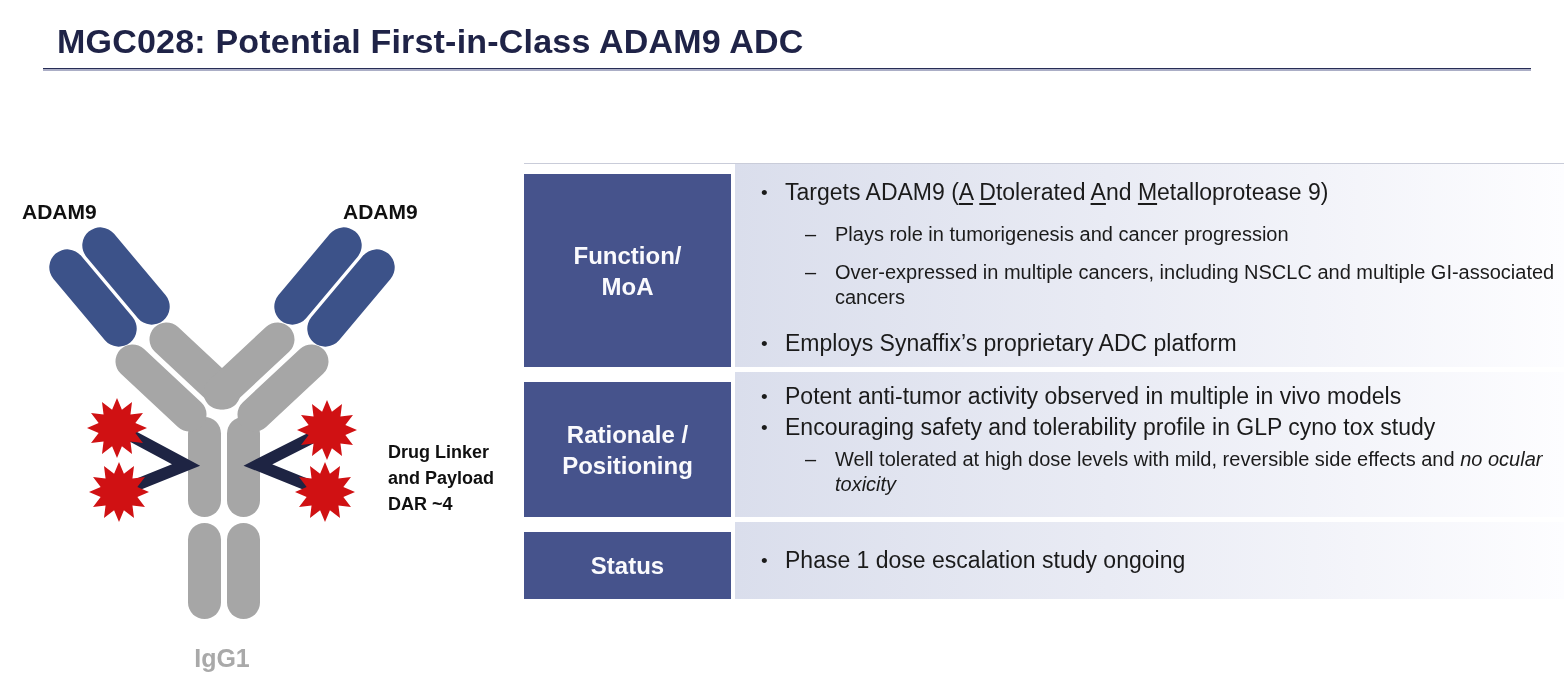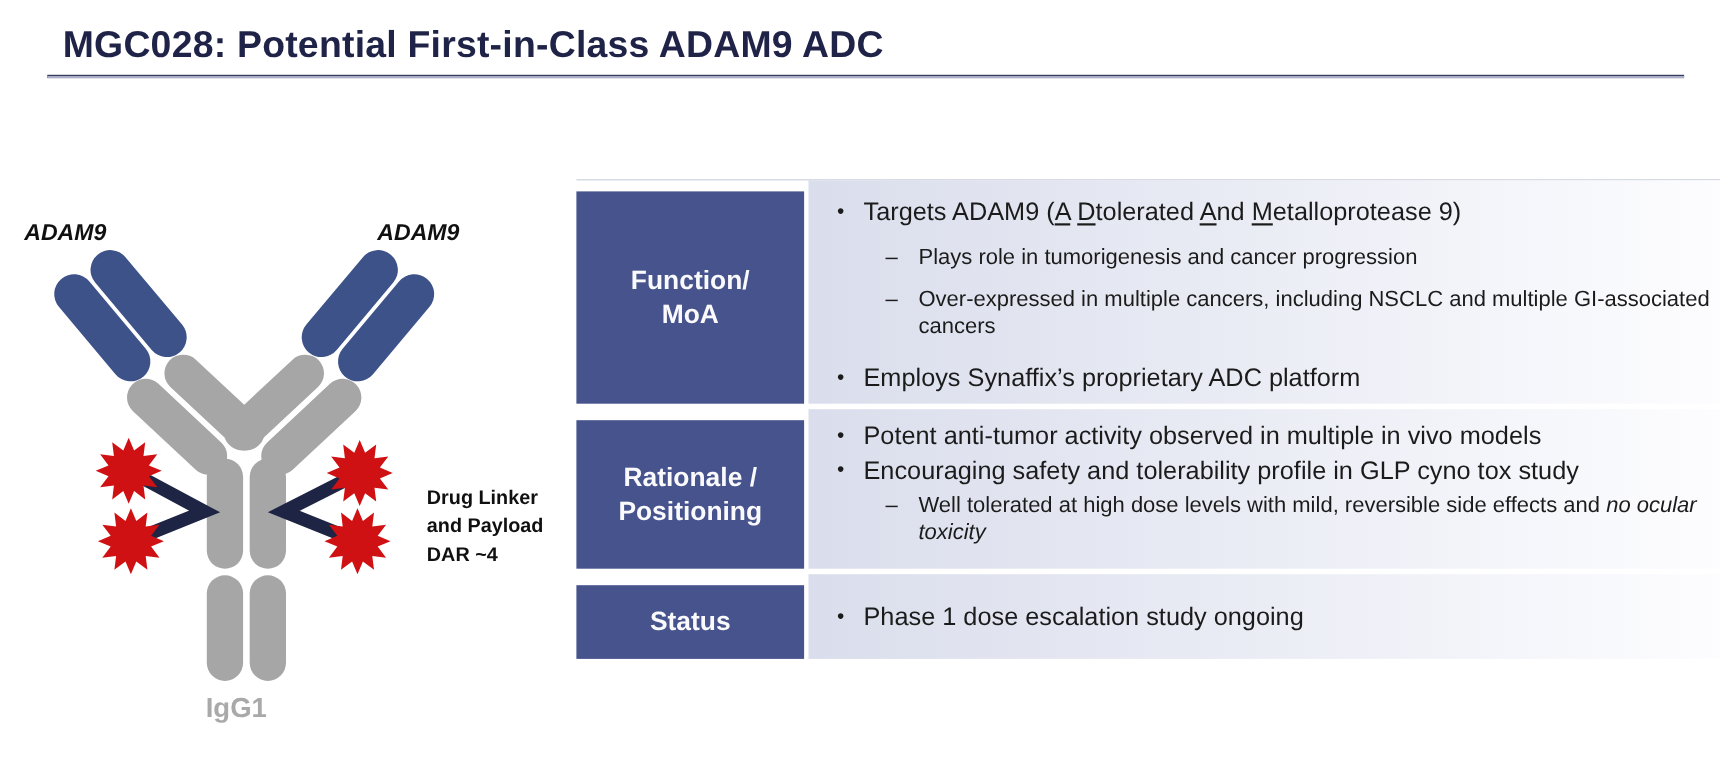--- a/index.html
+++ b/index.html
@@ -6,25 +6,25 @@
   *{box-sizing:border-box;}
   body{font-family:"Liberation Sans","DejaVu Sans",sans-serif;}
   .slide{position:relative;width:1564px;height:695px;background:#ffffff;overflow:hidden;}
 
   
   .title{position:absolute;left:57px;top:22px;font-size:34px;font-weight:bold;color:#1F2347;letter-spacing:0.2px;}
   .title-rule{position:absolute;left:43px;top:68px;width:1488px;height:3px;background:#272D55;border-bottom:2px solid #ABAEC6;}
 
   
   .diagram{position:absolute;left:0;top:140px;width:520px;height:555px;}
-  .adam9-label{position:absolute;font-size:21px;font-weight:bold;color:#101010;font-style:italic;}
+  .adam9-label{position:absolute;font-size:21px;font-weight:bold;color:#101010;}
   .adam9-left{left:22px;top:60px;}
   .adam9-right{left:343px;top:60px;}
   .payload-label{position:absolute;left:388px;top:299px;font-size:18px;font-weight:bold;color:#101010;line-height:26px;}
-  .igg1-label{position:absolute;left:187px;top:490px;width:70px;font-size:25px;font-weight:bold;color:#A9A9A9;}
+  .igg1-label{position:absolute;left:187px;top:504px;width:70px;text-align:center;font-size:25px;font-weight:bold;color:#A9A9A9;}
   .ab-svg{position:absolute;left:0;top:0;}
 
   
   .info-table{position:absolute;left:524px;top:163px;width:1040px;display:flex;flex-direction:column;border-top:1px solid #c9ccd9;}
   .t-row{display:flex;width:100%;}
   .t-row + .t-row{margin-top:5px;}
   .t-head{width:207px;min-width:207px;background:#46538C;color:#FAFAFD;display:flex;flex-direction:column;justify-content:center;align-items:center;text-align:center;font-size:24px;font-weight:bold;line-height:31px;margin-right:4px;margin-top:10px;}
   .t-body{flex:1;background:linear-gradient(90deg,#DADEEC 0%,#E9EBF4 45%,#FDFDFF 100%);padding:0 0 0 26px;color:#1b1b1b;}
   .row1{height:203px;}
   .row2{height:145px;}

